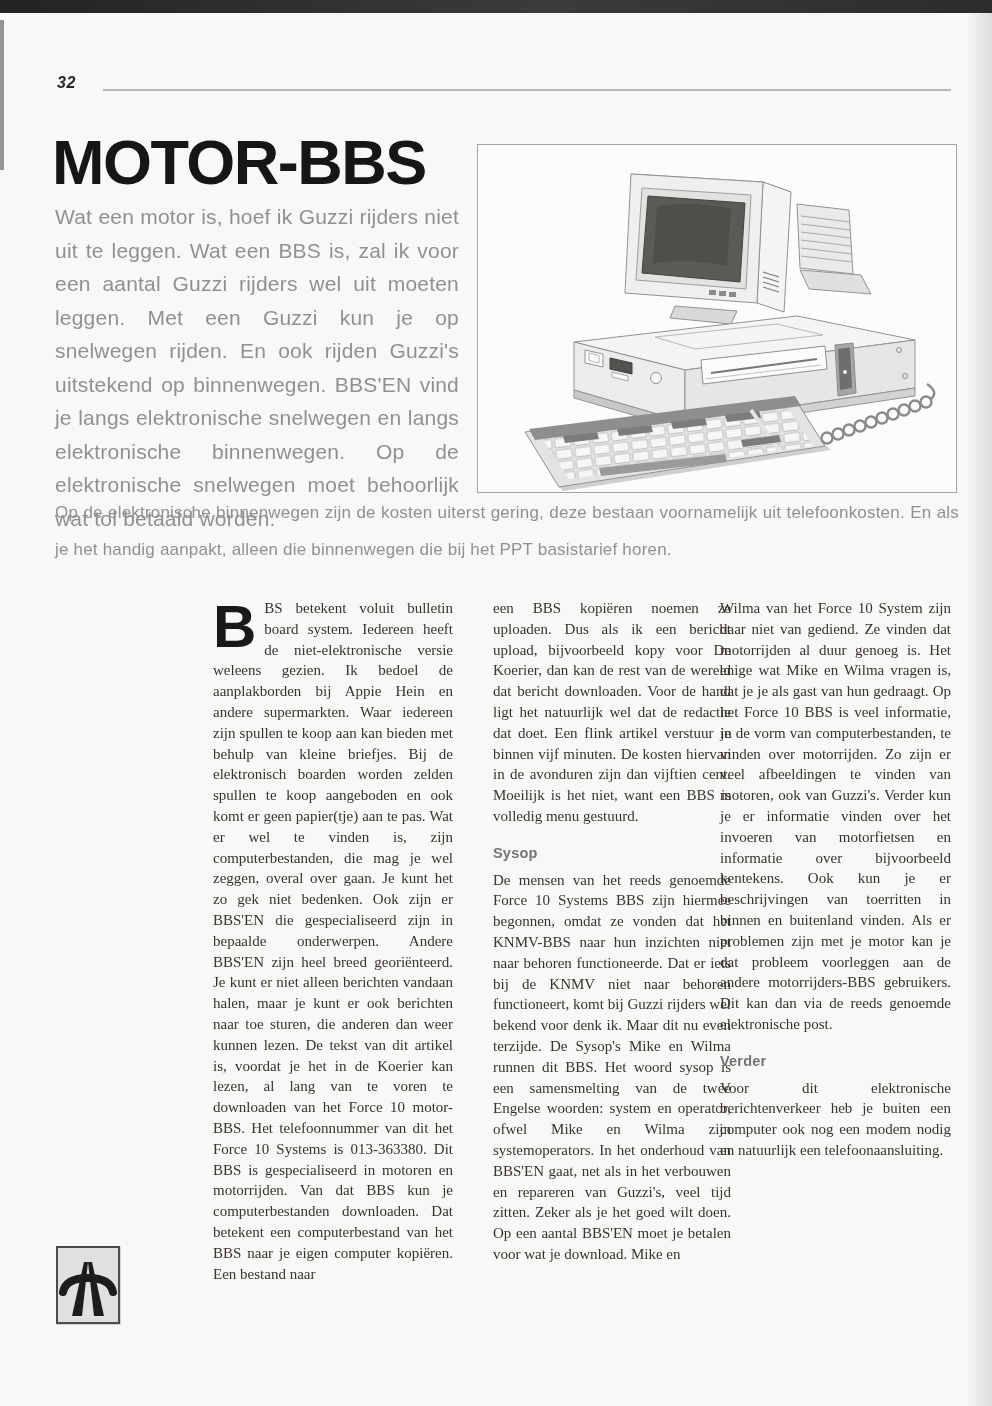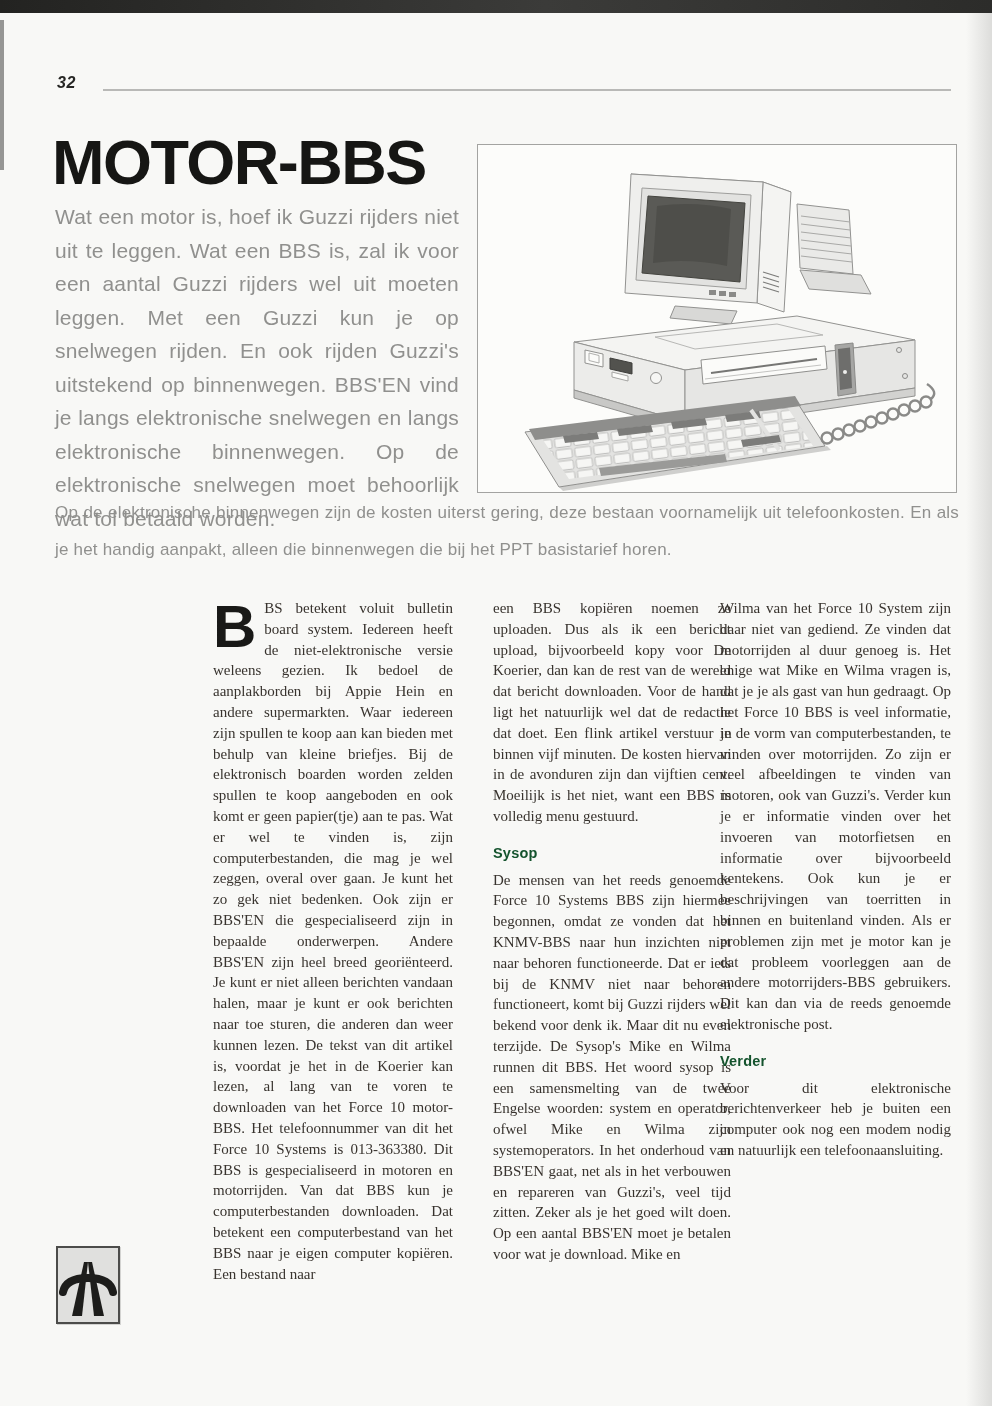--- a/index.html
+++ b/index.html
@@ -32,21 +32,21 @@
     border:1px solid #a3a3a1; background:#fcfcfa; box-sizing:border-box; }
   .illustration svg { display:block; margin:1px auto 0; }
 
   .col { position:absolute; top:598px; font-family:"Liberation Serif", serif;
     font-size:15px; line-height:20.8px; color:#38332e; text-align:justify; }
   .col1 { left:213px; width:240px; }
   .col2 { left:493px; width:238px; }
   .col3 { left:720px; width:231px; }
   .body-p { margin:0; }
   .subhead { margin:16px 0 6px 0; font-family:"Liberation Sans",sans-serif;
-    font-size:14.5px; font-weight:bold; color:#14532d; letter-spacing:.2px; }
+    font-size:14.5px; font-weight:bold; color:#737373; letter-spacing:.2px; }
   .dropcap { float:left; font-family:"Liberation Sans",sans-serif;
     font-size:60px; line-height:50px; font-weight:900; color:#191917;
     margin:4px 8px 0 0; }
 
   .logo { position:absolute; left:56px; top:1246px; width:64px; height:78px;
     background:#e0e0de; border:2px solid #4c4c4a; box-sizing:border-box;
     box-shadow:1px 1px 0 rgba(0,0,0,.15); }
 </style>
 </head>
 <body>

